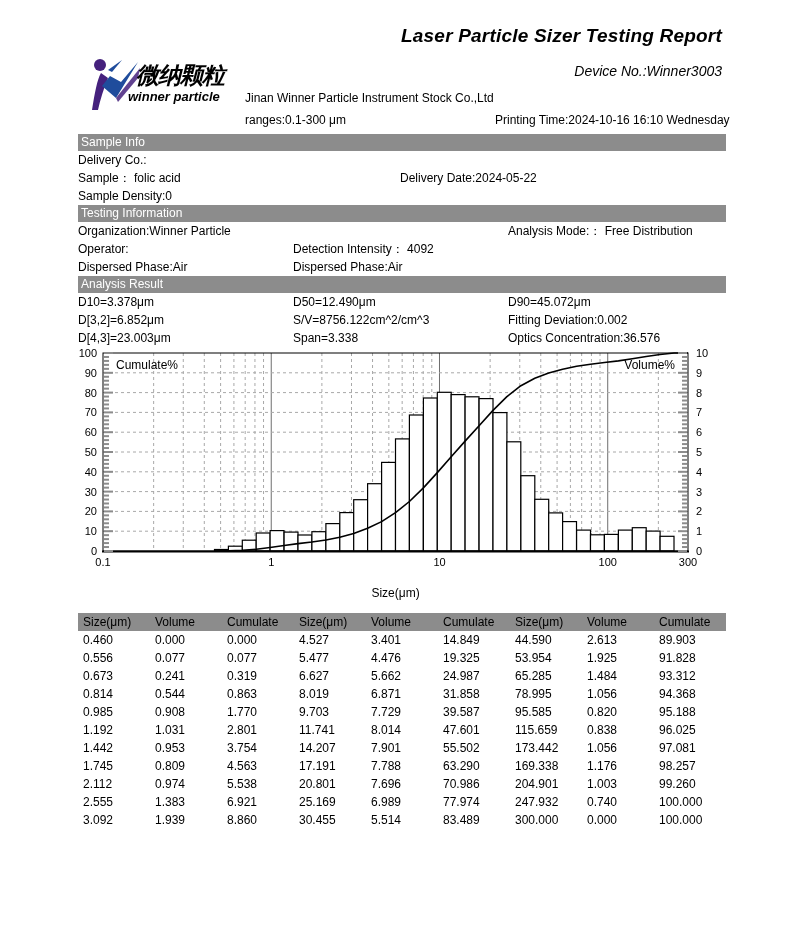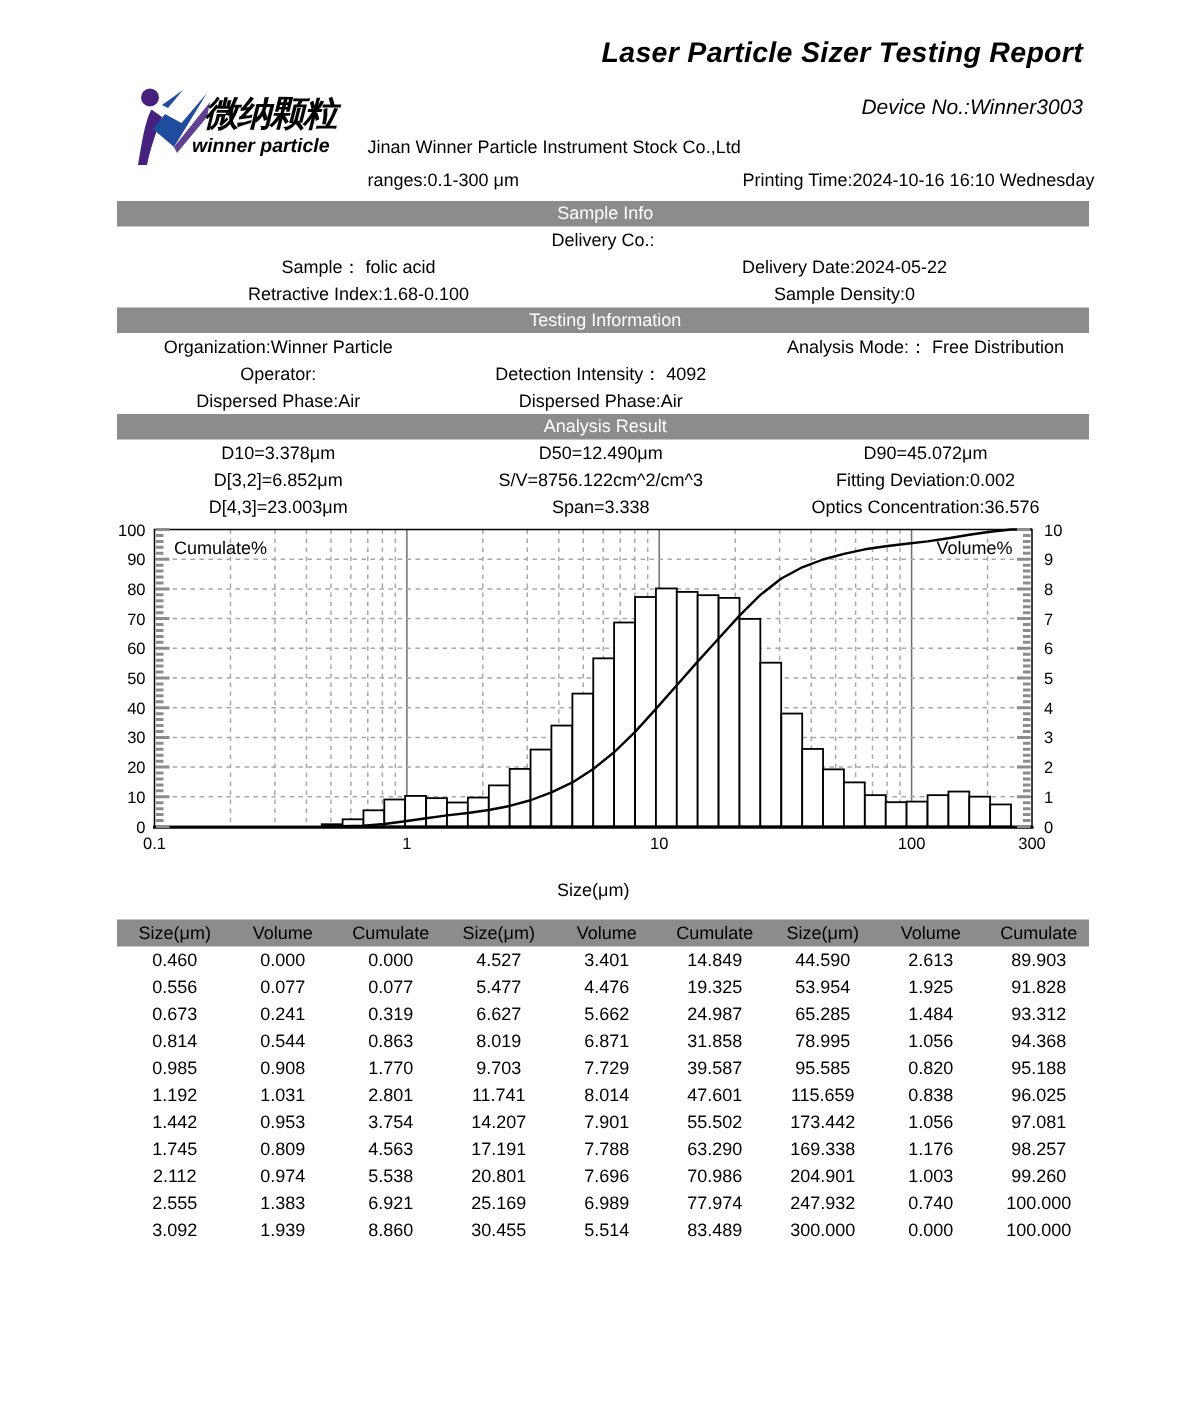--- a/index.html
+++ b/index.html
@@ -1,18 +1,18 @@
 <!DOCTYPE html>
 <html style="--bar-gray: #8c8c8c; --logo-purple: #45217d; --logo-blue: #1f4c9c;"><head>
 <meta charset="utf-8">
 <style>
   html,body { margin:0; padding:0; background:#ffffff; }
   .page {
     position:relative; width:802px; height:833px; background:#fff;
-    font-family:"Liberation Sans", sans-serif; color:#000; overflow:hidden;text-align:center;
+    font-family:"Liberation Sans", sans-serif; color:#000; overflow:hidden;
   }
   .report-title { position:absolute; top:25px; right:80px; font-size:19px; font-weight:bold; font-style:italic; letter-spacing:0.2px; }
   .device-no   { position:absolute; top:63px; right:80px; font-size:14px; font-style:italic; }
   .logo-wrap   { position:absolute; left:88px; top:56px; width:160px; height:56px; }
   .logo-mark   { position:absolute; left:0; top:0; }
   .logo-cn     { position:absolute; left:48px; top:4px; font-size:23px; font-weight:bold; font-style:italic; letter-spacing:-1px; white-space:nowrap; }
   .logo-en     { position:absolute; left:40px; top:33px; font-size:13px; font-weight:bold; font-style:italic; white-space:nowrap; }
   .company-line{ position:absolute; left:245px; top:91px; font-size:12px; }
   .ranges-line { position:absolute; left:245px; top:113px; font-size:12px; }
   .printing-line{ position:absolute; left:495px; top:113px; font-size:12px; }
@@ -63,21 +63,20 @@
 
     <div class="secbar">Sample Info</div>
     <div class="inforow">
       <span>Delivery Co.:</span>
     </div>
     <div class="inforow g2">
       <span>Sample： folic acid</span>
       <span>Delivery Date:2024-05-22</span>
     </div>
     <div class="inforow g2">
-      <span>Retractive Index:1.68-0.100</span>
       <span>Sample Density:0</span>
     </div>
 
     <div class="secbar mt2">Testing Information</div>
     <div class="inforow g3">
       <span>Organization:Winner Particle</span>
       <span></span>
       <span>Analysis Mode:： Free Distribution</span>
     </div>
     <div class="inforow g3">

